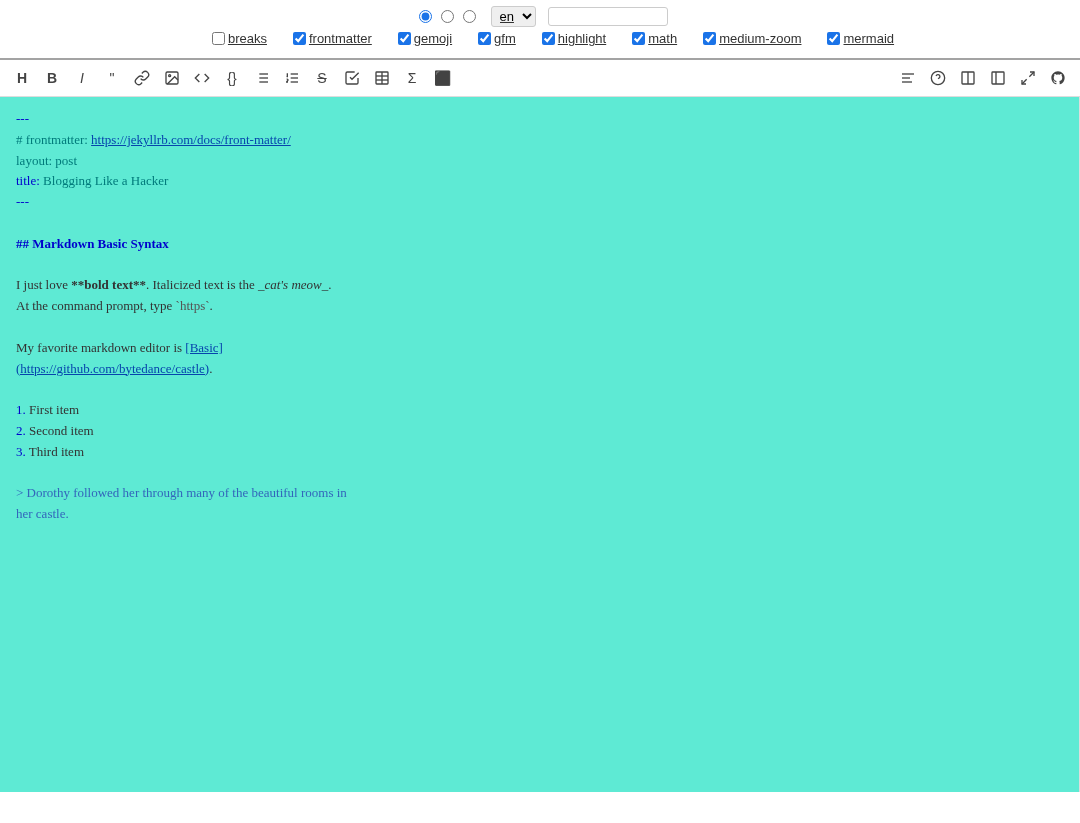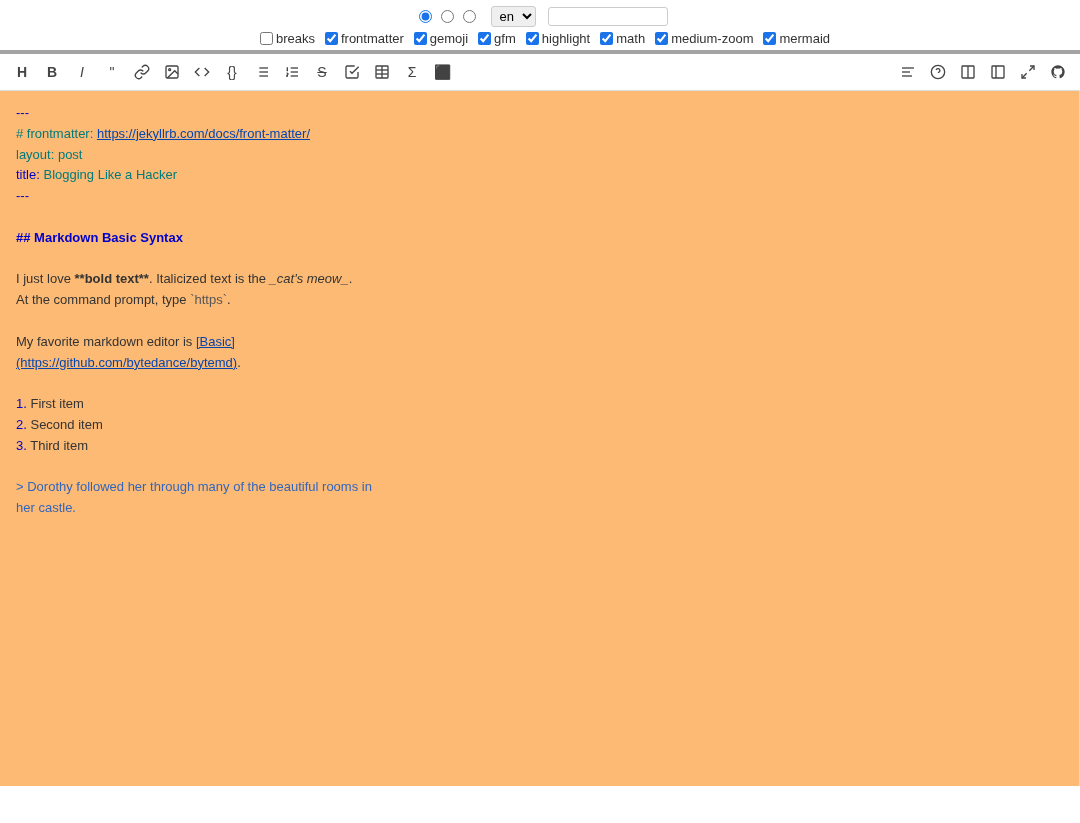--- a/index.html
+++ b/index.html
@@ -7,22 +7,23 @@
       font-family: -apple-system, BlinkMacSystemFont, 'Segoe UI', sans-serif;
       font-size: 14px;
       background: #fff;
       color: #333;
       height: 823px;
       overflow: hidden;
     }
 
     
     .top-bar {
-      border-bottom: 4px solid #a3a3a3;
-      padding: 6px 10px 4px;
+      border-bottom: 2px solid #a3a3a3;
+      padding: 6px 10px 12px;
+      text-decoration: underline;
     }
     .mode-row {
       display: flex;
       align-items: center;
       justify-content: center;
       gap: 6px;
       font-size: 13px;
       margin-bottom: 4px;
     }
     .mode-row label { display: flex; align-items: center; gap: 3px; cursor: pointer; }
@@ -37,21 +38,21 @@
       border: 1px solid #ccc;
       border-radius: 3px;
       width: 120px;
       padding: 1px 4px;
       font-size: 13px;
     }
     .plugins-row {
       display: flex;
       align-items: center;
       justify-content: center;
-      gap: 10px;
+      gap: 26px;
       font-size: 13px;
     }
     .plugins-row label { display: flex; align-items: center; gap: 3px; cursor: pointer; }
     .plugins-row input[type="checkbox"] { accent-color: #1a73e8; }
 
     
     .format-bar {
       display: flex;
       align-items: center;
       padding: 4px 8px;
@@ -84,24 +85,24 @@
       height: calc(823px - 98px - 30px);
       overflow: hidden;
     }
 
     
     .editor-pane {
       flex: 1;
       border-right: 1px solid #ddd;
       overflow-y: auto;
       padding: 12px 16px;
-      font-family: Liberation Sans, sans-serif;
+      font-family: Liberation Serif, serif;
       font-size: 13px;
       line-height: 1.6;
-      background: #fdba74;
+      background: #5eead4;
       white-space: pre-wrap;
       color: #333;
     }
     .editor-pane .c-blue { color: #0000cc; }
     .editor-pane .c-teal { color: #007b7b; }
     .editor-pane .c-link { color: #0645ad; text-decoration: underline; }
     .editor-pane .c-heading { color: #0000cc; font-weight: bold; }
     .editor-pane .c-bold-text { color: #333; font-weight: bold; }
     .editor-pane .c-italic-text { font-style: italic; }
     .editor-pane .c-inline-code { color: #555; }
@@ -269,20 +270,20 @@
 <span class="c-teal">layout: post</span>
 <span class="c-blue">title:</span><span class="c-teal"> Blogging Like a Hacker</span>
 <span class="c-blue">---</span>
 
 <span class="c-heading">## Markdown Basic Syntax</span>
 
 I just love <span class="c-bold-text">**bold text**</span>. Italicized text is the <span class="c-italic-text">_cat's meow_</span>.
 At the command prompt, type <span class="c-inline-code">`https`</span>.
 
 My favorite markdown editor is <span class="c-link">[Basic]</span>
-<span class="c-link">(https://github.com/bytedance/bytemd)</span>.
+<span class="c-link">(https://github.com/bytedance/castle)</span>.
 
 <span class="c-list">1.</span> First item
 <span class="c-list">2.</span> Second item
 <span class="c-list">3.</span> Third item
 
 <span class="c-quote">&gt; Dorothy followed her through many of the beautiful rooms in
 her castle.</span></div>
   </div>
 </body></html>

